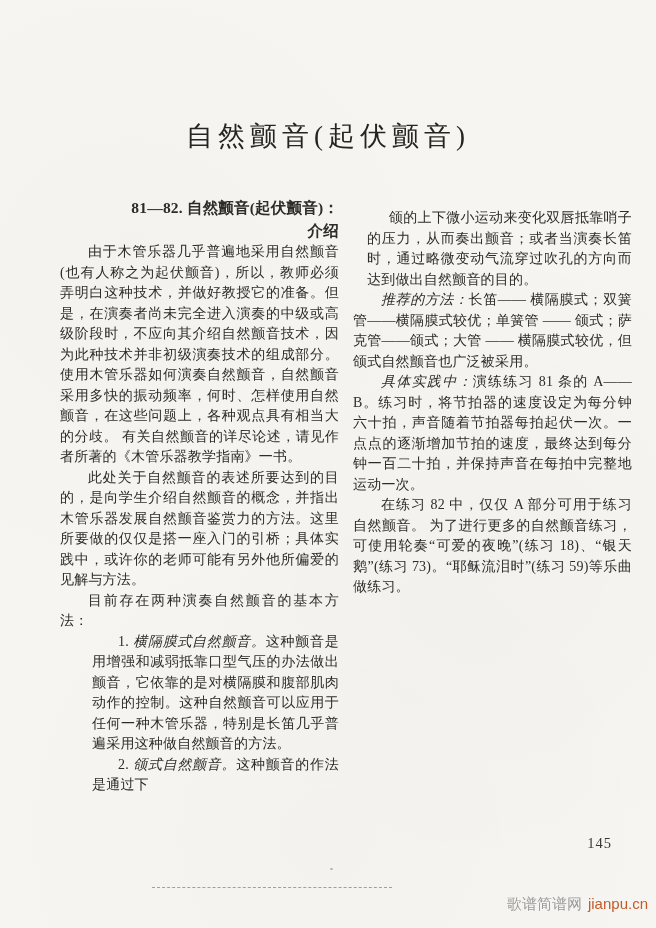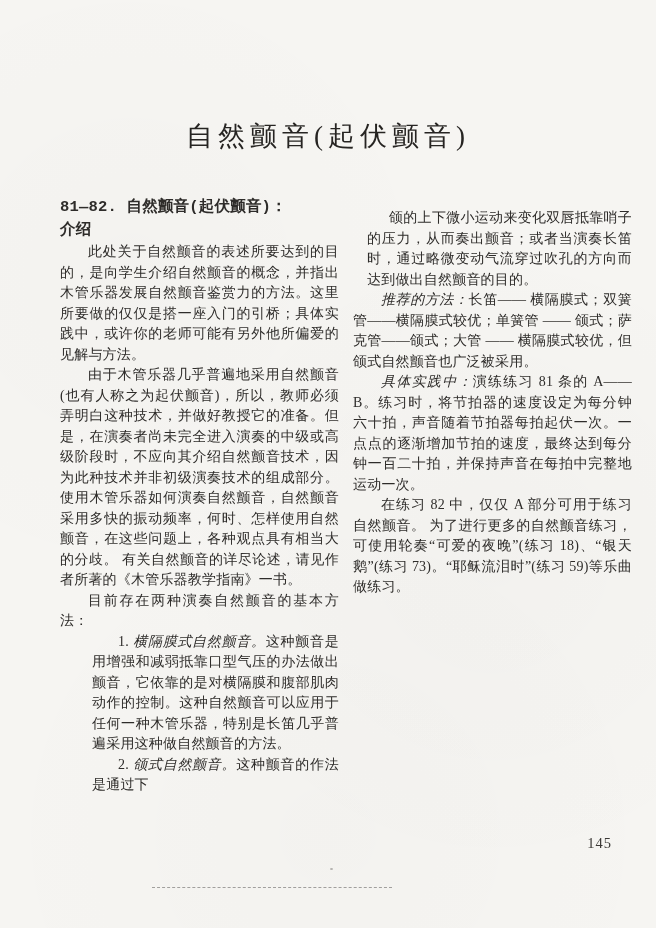--- a/index.html
+++ b/index.html
@@ -21,23 +21,22 @@
   }
   .columns{
     position:absolute;top:196px;left:60px;width:572px;
     display:flex;gap:14px;
   }
   .col{width:279px;font-size:14px;line-height:20.5px;text-align:justify;
        letter-spacing:0.2px;}
   .col p{margin:0;}
   .col .indent{text-indent:2em;}
   .heading{
-    text-align:left;font-weight:bold;font-size:15.5px;line-height:23px;
+    text-align:right;font-weight:bold;font-size:15.5px;line-height:23px;
     margin:0 0 3px 0;
-    font-family:Liberation Mono, monospace;
   }
   .heading .h-line{display:block;}
   .list-item{
     padding-left:32px;text-indent:26px;margin:0;
   }
   .lead-italic{font-style:italic;margin-top:44px;}
   .continuation{
     padding-left:14px;text-indent:22px;
   }
   .rcol-pad{padding-top:12px;}
@@ -68,35 +67,38 @@
 
   <div class="doc-title">自然颤音(起伏颤音)</div>
 
   <div class="columns">
 
     <div class="col">
       <p class="heading">
         <span class="h-line">81—82. 自然颤音(起伏颤音)：</span>
         <span class="h-line">介绍</span>
       </p>
+      <p class="indent">由于木管乐器几乎普遍地采用自然颤音(也有人称之为起伏颤音)，所以，教师必须弄明白这种技术，并做好教授它的准备。但是，在演奏者尚未完全进入演奏的中级或高级阶段时，不应向其介绍自然颤音技术，因为此种技术并非初级演奏技术的组成部分。使用木管乐器如何演奏自然颤音，自然颤音采用多快的振动频率，何时、怎样使用自然颤音，在这些问题上，各种观点具有相当大的分歧。 有关自然颤音的详尽论述，请见作者所著的《木管乐器教学指南》一书。</p>
       <p class="indent">此处关于自然颤音的表述所要达到的目的，是向学生介绍自然颤音的概念，并指出木管乐器发展自然颤音鉴赏力的方法。这里所要做的仅仅是搭一座入门的引桥；具体实践中，或许你的老师可能有另外他所偏爱的见解与方法。</p>
-      <p class="indent">由于木管乐器几乎普遍地采用自然颤音(也有人称之为起伏颤音)，所以，教师必须弄明白这种技术，并做好教授它的准备。但是，在演奏者尚未完全进入演奏的中级或高级阶段时，不应向其介绍自然颤音技术，因为此种技术并非初级演奏技术的组成部分。使用木管乐器如何演奏自然颤音，自然颤音采用多快的振动频率，何时、怎样使用自然颤音，在这些问题上，各种观点具有相当大的分歧。 有关自然颤音的详尽论述，请见作者所著的《木管乐器教学指南》一书。</p>
       <p class="indent">目前存在两种演奏自然颤音的基本方法：</p>
       <p class="list-item"><span>1.</span>&nbsp;<span class="lead-italic">横隔膜式自然颤音。</span><span>这种颤音是用增强和减弱抵靠口型气压的办法做出颤音，它依靠的是对横隔膜和腹部肌肉动作的控制。这种自然颤音可以应用于任何一种木管乐器，特别是长笛几乎普遍采用这种做自然颤音的方法。</span></p>
       <p class="list-item"><span>2.</span>&nbsp;<span class="lead-italic">颌式自然颤音。</span><span>这种颤音的作法是通过下</span></p>
     </div>
 
     <div class="col rcol-pad">
       <p class="continuation">颌的上下微小运动来变化双唇抵靠哨子的压力，从而奏出颤音；或者当演奏长笛时，通过略微变动气流穿过吹孔的方向而达到做出自然颤音的目的。</p>
       <p class="indent"><span class="lead-italic">推荐的方法：</span><span>长笛—— 横隔膜式；双簧管——横隔膜式较优；单簧管 —— 颌式；萨克管——颌式；大管 —— 横隔膜式较优，但颌式自然颤音也广泛被采用。</span></p>
       <p class="indent"><span class="lead-italic">具体实践中：</span><span>演练练习 81 条的 A——B。练习时，将节拍器的速度设定为每分钟六十拍，声音随着节拍器每拍起伏一次。一点点的逐渐增加节拍的速度，最终达到每分钟一百二十拍，并保持声音在每拍中完整地运动一次。</span></p>
       <p class="indent">在练习 82 中，仅仅 A 部分可用于练习自然颤音。 为了进行更多的自然颤音练习，可使用轮奏“可爱的夜晚”(练习 18)、“银天鹅”(练习 73)。“耶稣流泪时”(练习 59)等乐曲做练习。</p>
     </div>
 
   </div>
 
   <div class="page-number">145</div>
 
   <div class="artifact-dot"></div>
   <div class="artifact-line"></div>
 
+  <div class="watermark">
+    <span class="wm-name">歌谱简谱网</span><span class="wm-url">jianpu.cn</span>
+  </div>
 
 </div>
 
 </body></html>

